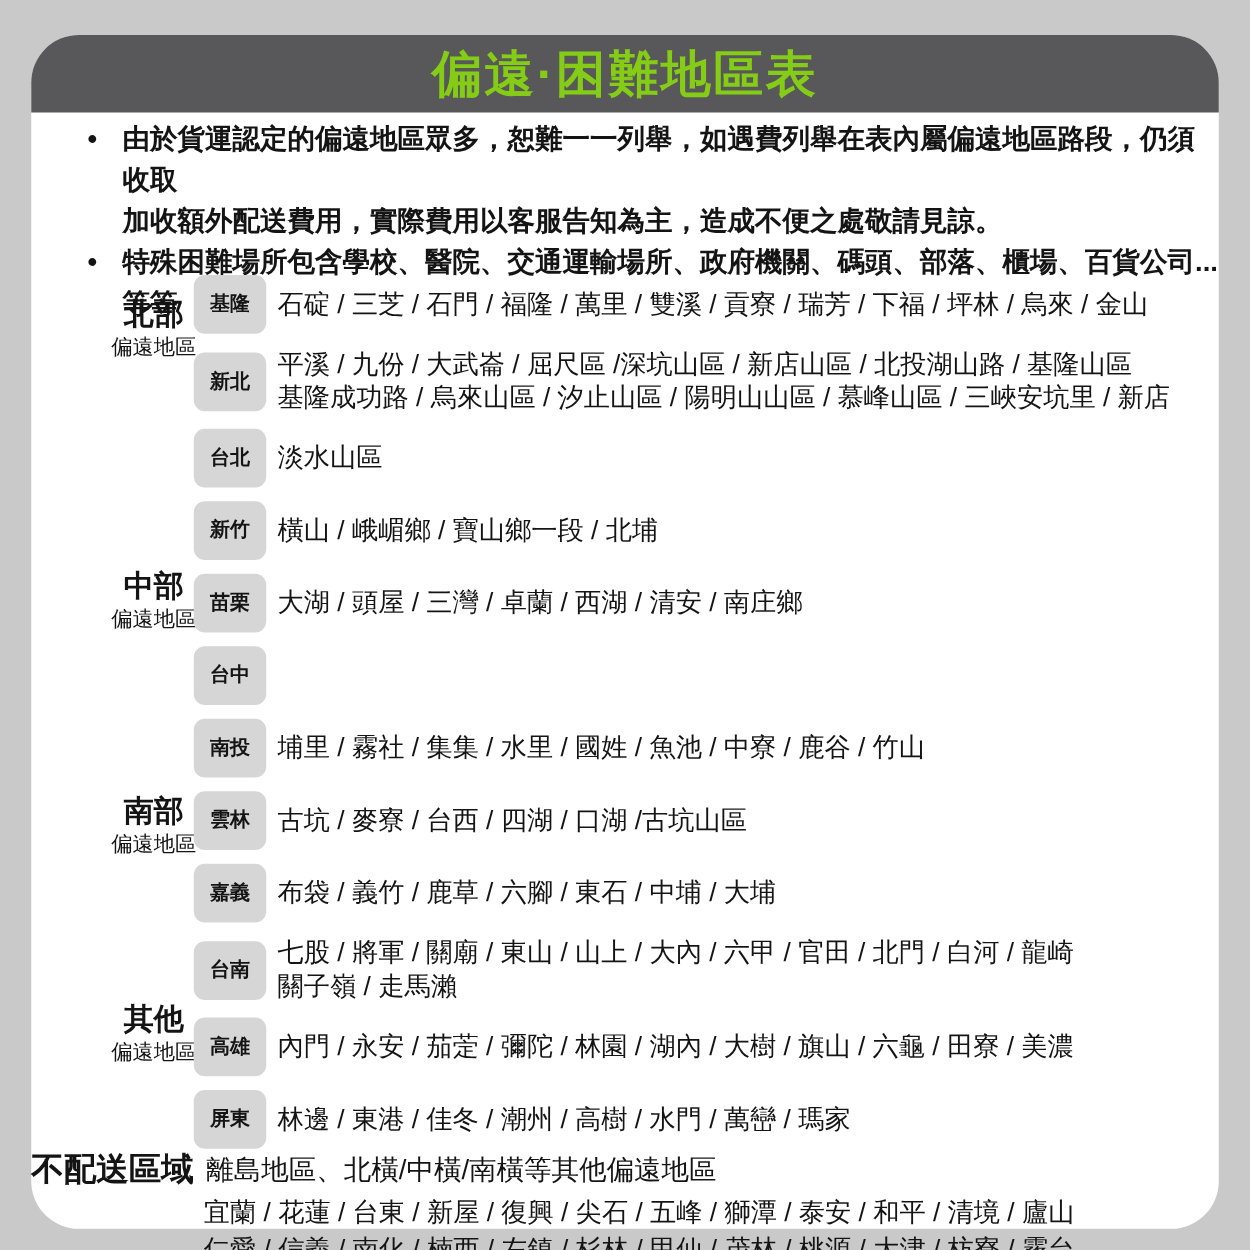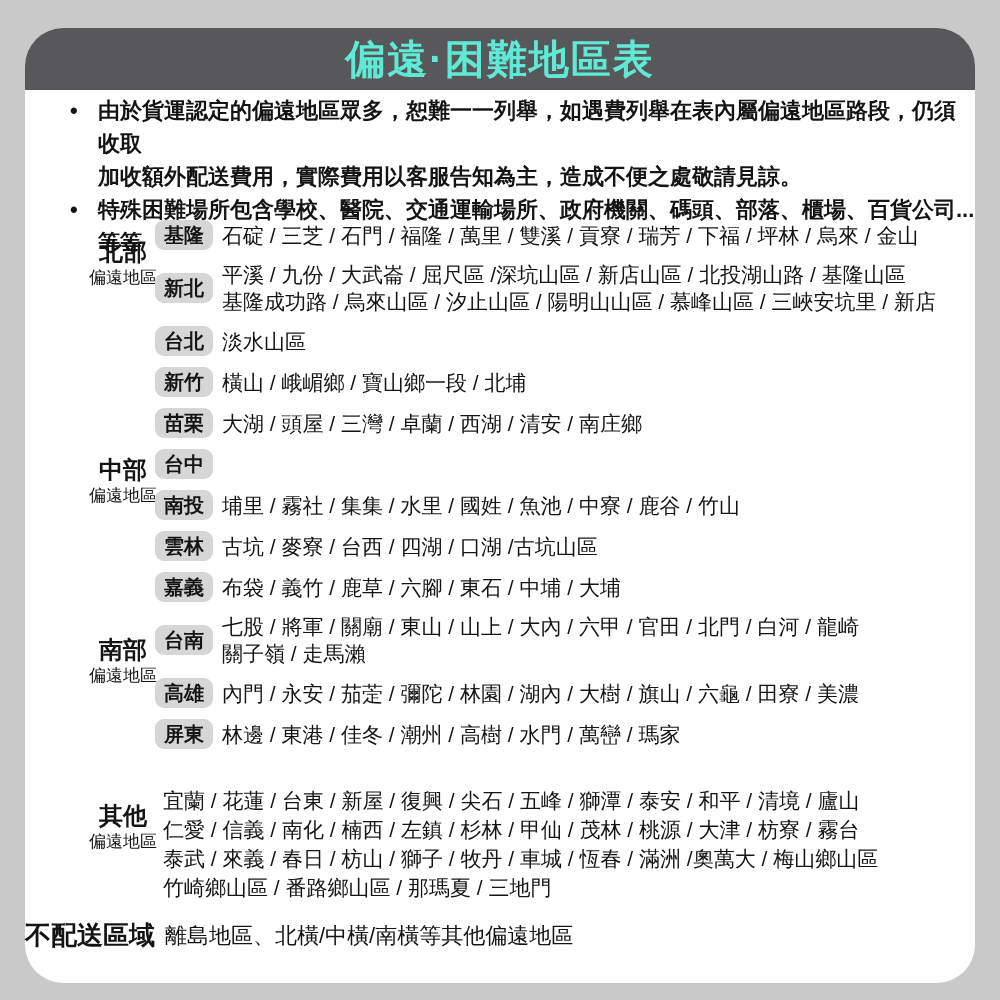--- a/index.html
+++ b/index.html
@@ -2,37 +2,37 @@
 <html><head>
 <meta charset="utf-8">
 <style>
   html,body{margin:0;padding:0;width:1000px;height:1000px;overflow:hidden;
     background:#c9c9c9;font-family:"Liberation Sans","DejaVu Sans",sans-serif;}
   .card{position:absolute;left:25px;top:28px;width:950px;height:955px;
     background:#ffffff;border-radius:38px;}
   .card-header{position:absolute;left:0;top:0;width:100%;height:62px;
     background:#58585a;border-radius:38px 38px 0 0;display:flex;
     align-items:center;justify-content:center;}
-  .card-header h1{margin:0;color:#5eead4;font-size:40px;font-weight:bold;
+  .card-header h1{margin:0;color:#84cc16;font-size:40px;font-weight:bold;
     letter-spacing:2px;}
   .notes{position:absolute;left:45px;top:66px;width:905px;}
   .note{display:flex;color:#141414;font-weight:bold;font-size:22px;
     line-height:33px;}
   .note .marker{width:28px;flex:0 0 28px;text-align:left;font-size:22px;}
   .note .note-text{white-space:pre-line;flex:1;}
   .section-label{position:absolute;width:140px;left:28px;text-align:center;
     color:#141414;}
   .sec-title{font-size:24px;font-weight:bold;line-height:32px;}
   .sec-sub{font-size:17px;font-weight:normal;line-height:20px;}
   .rows{position:absolute;left:130px;top:192px;width:806px;display:flex;
     flex-direction:column;gap:11px;}
   .row{display:flex;align-items:center;gap:9px;}
-  .chip{flex:0 0 58px;width:58px;height:30px;background:#d6d6d6;
+  .chip{flex:0 0 58px;width:58px;height:47px;background:#d6d6d6;
     border-radius:9px;display:flex;align-items:center;justify-content:center;
-    font-size:20px;font-weight:bold;color:#141414;}
+    font-size:16px;font-weight:bold;color:#141414;}
   .places{font-size:21px;line-height:27px;color:#141414;white-space:pre-line;}
   .other-row{margin-top:26px;padding-left:8px;}
   .other-row .places{line-height:29px;}
   .no-delivery{position:absolute;left:0px;top:890px;width:950px;display:flex;
     align-items:center;gap:10px;}
   .nd-label{font-size:26px;font-weight:bold;color:#141414;white-space:nowrap;}
   .nd-text{font-size:22px;color:#141414;}
 </style>
 </head>
 <body>

